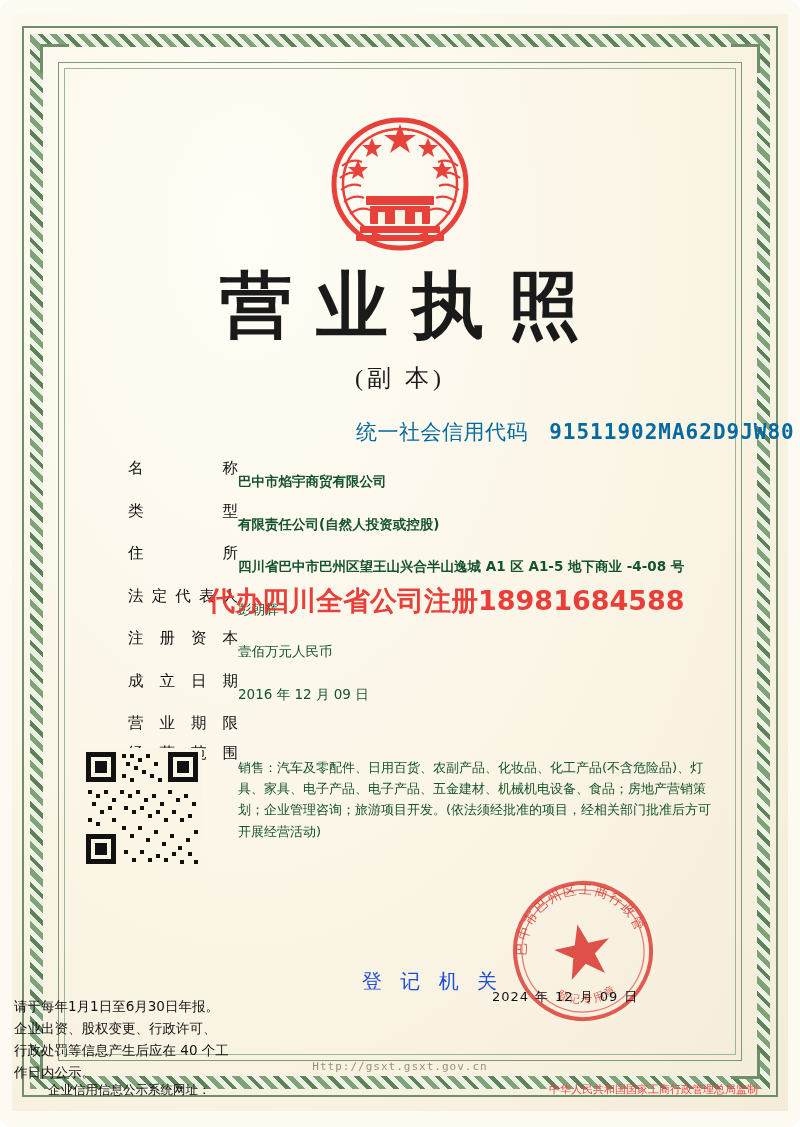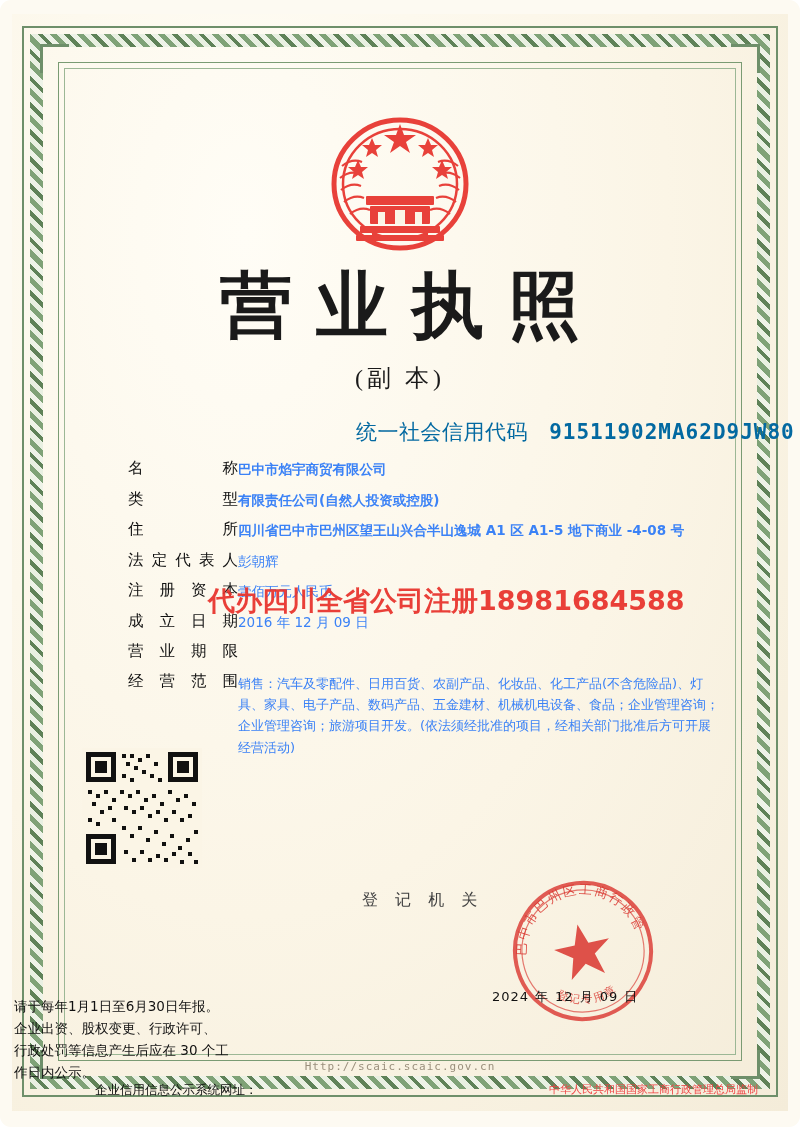--- a/index.html
+++ b/index.html
@@ -139,45 +139,46 @@
     color: #111;
     display: flex;
     justify-content: space-between;
     letter-spacing: 0;
   }
   .field .label span { display: inline-block; }
   .field .value {
     flex: 1;
     font-family: "DejaVu Sans", sans-serif;
     font-size: 13.5px;
-    color: #3b82f6;
+    color: #14532d;
     line-height: 1.45;
     padding-top: 2px;
+    margin-top: 12px;
   }
   .field .value.bold { font-weight: bold; }
   .field.scope .value { font-size: 13px; line-height: 1.62; }
 
   
   .qr {
     position: absolute;
     left: 82px;
     top: 748px;
     width: 120px;
     height: 120px;
   }
 
   
   .authority {
     position: absolute;
     left: 362px;
-    top: 890px;
-    font-family: "DejaVu Sans", sans-serif;
-    font-size: 16px;
+    top: 968px;
+    font-family: "DejaVu Sans", sans-serif;
+    font-size: 20px;
     letter-spacing: 6px;
-    color: #404040;
+    color: #1d4ed8;
   }
   .date-line {
     position: absolute;
     left: 492px;
     top: 988px;
     font-family: "DejaVu Sans", sans-serif;
     font-size: 13px;
     color: #111;
     letter-spacing: 1px;
     white-space: nowrap;
@@ -228,21 +229,20 @@
     color: #9a8f7c;
     letter-spacing: 1px;
   }
   .footer-left {
     position: absolute;
     left: 48px;
     top: 1082px;
     font-family: "DejaVu Sans", sans-serif;
     font-size: 12.5px;
     color: #111;
-    margin-left: 47px;
   }
   .footer-right {
     position: absolute;
     right: 42px;
     top: 1082px;
     font-family: "DejaVu Sans", sans-serif;
     font-size: 11px;
     color: #ef4444;
   }
 </style>
@@ -376,21 +376,21 @@
       </div>
     </div>
 
     <div class="field scope">
       <div class="label">
         <span>经</span>
         <span>营</span>
         <span>范</span>
         <span>围</span>
       </div>
-      <div class="value">销售：汽车及零配件、日用百货、农副产品、化妆品、化工产品(不含危险品)、灯具、家具、电子产品、数码产品、五金建材、机械机电设备、食品；企业管理咨询；企业管理咨询；旅游项目开发。(依法须经批准的项目，经相关部门批准后方可开展经营活动)</div>
+      <div class="value">销售：汽车及零配件、日用百货、农副产品、化妆品、化工产品(不含危险品)、灯具、家具、电子产品、电子产品、五金建材、机械机电设备、食品；房地产营销策划；企业管理咨询；旅游项目开发。(依法须经批准的项目，经相关部门批准后方可开展经营活动)</div>
     </div>
   </div>
 
   <div class="qr">
     <svg viewBox="0 0 120 120" width="120" height="120">
       <rect width="120" height="120" fill="#fbf5e6"></rect>
       <g fill="#111">
         <rect x="4" y="4" width="30" height="30"></rect>
         <rect x="86" y="4" width="30" height="30"></rect>
         <rect x="4" y="86" width="30" height="30"></rect>
@@ -491,20 +491,20 @@
 
   <div class="date-line">
     <span class="d">2024</span><span class="sep">年</span><span class="d">12</span><span class="sep">月</span><span class="d">09</span><span class="sep">日</span>
   </div>
 
   <div class="watermark">代办四川全省公司注册18981684588</div>
 
   <div class="notes">
     <div>请于每年1月1日至6月30日年报。</div>
     <div>企业出资、股权变更、行政许可、</div>
-    <div>行政处罚等信息产生后应在 30 个工</div>
+    <div>行政处罚等信息产生后应在 40 个工</div>
     <div>作日内公示。</div>
   </div>
 
-  <div class="url-center">Http://scaic.scaic.gov.cn</div>
+  <div class="url-center">Http://gsxt.gsxt.gov.cn</div>
   <div class="footer-left">企业信用信息公示系统网址：</div>
   <div class="footer-right">中华人民共和国国家工商行政管理总局监制</div>
 </div>
 
 </body></html>

